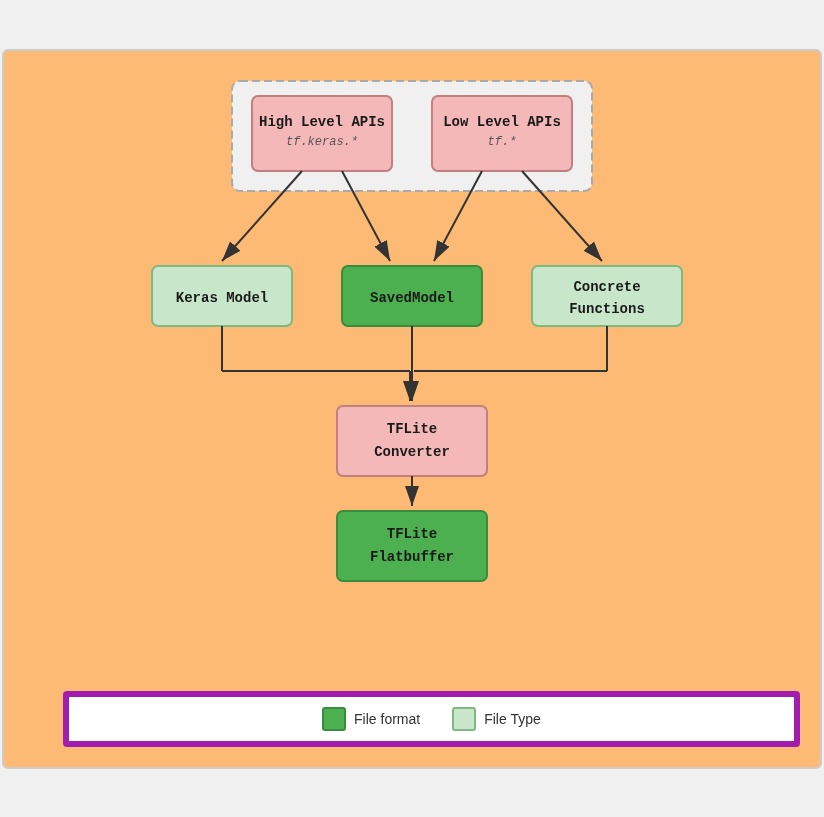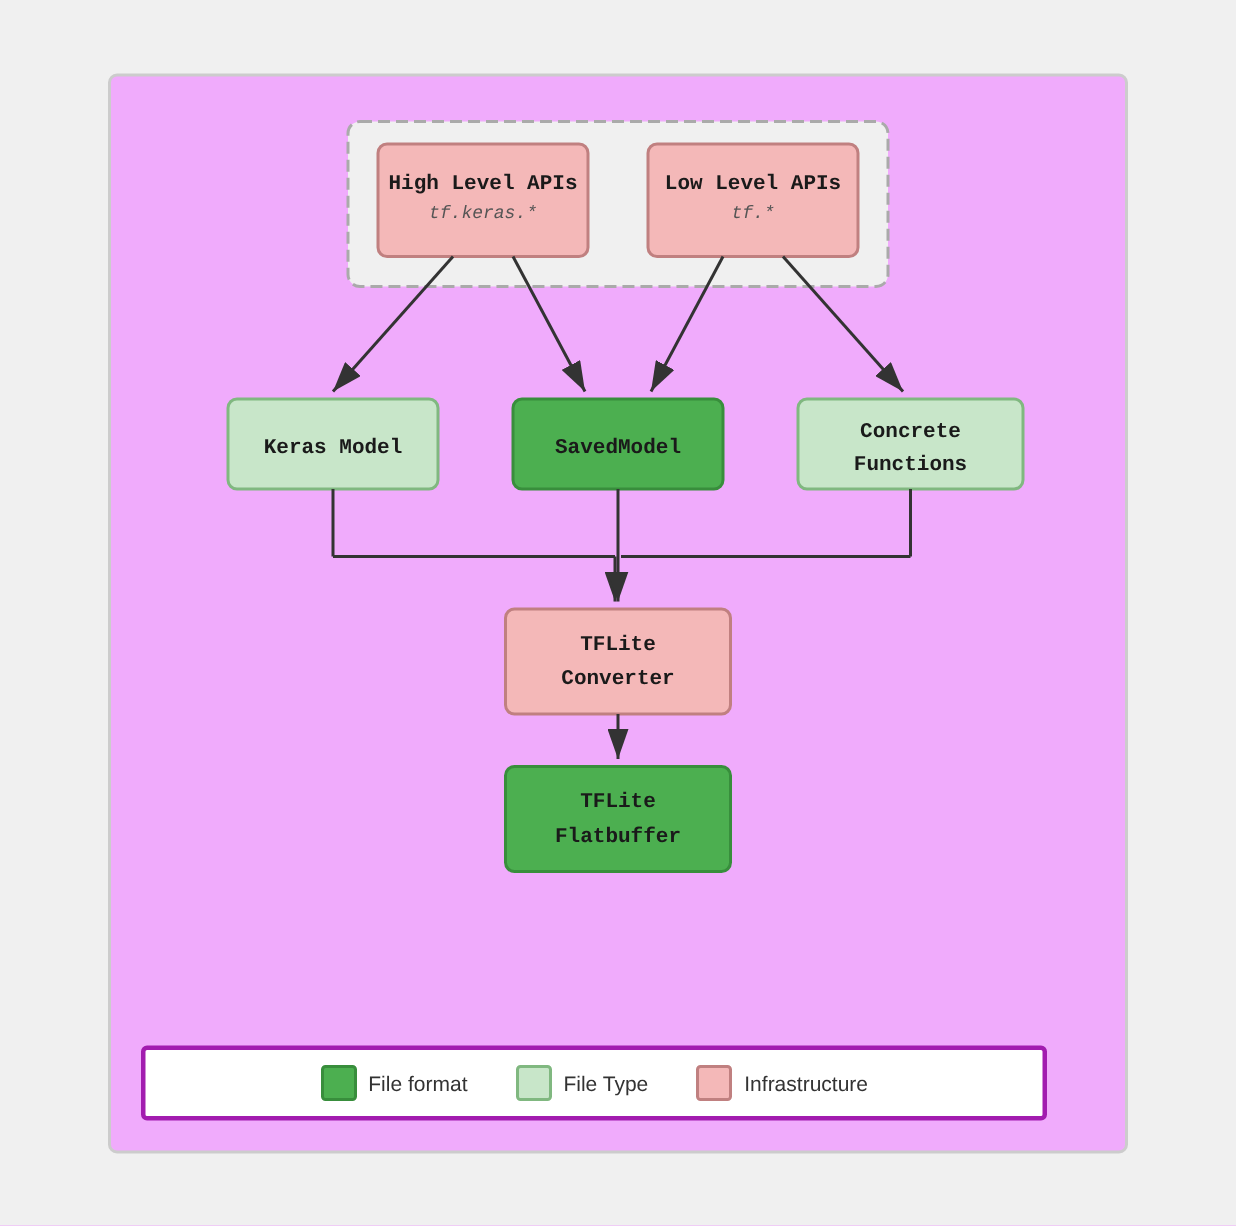--- a/index.html
+++ b/index.html
@@ -6,49 +6,49 @@
     body {
       width: 824px;
       height: 817px;
       background: #f0f0f0;
       font-family: 'Courier New', Courier, monospace;
       display: flex;
       align-items: center;
       justify-content: center;
     }
     .outer-container {
-      width: 680px;
+      width: 820px;
       height: 720px;
-      background: #f0abfc;
+      background: #fdba74;
       border: 2px solid #cccccc;
       border-radius: 6px;
       display: flex;
       flex-direction: column;
-      align-items: flex-start;
+      align-items: flex-end;
       padding: 20px 20px 20px 20px;
     }
     .diagram-area {
       flex: 1;
       width: 100%;
       display: flex;
       flex-direction: column;
       align-items: center;
       position: relative;
     }
 
     
     .legend {
       display: flex;
       flex-direction: row;
       align-items: center;
       gap: 32px;
       margin-top: 18px;
       padding: 10px 24px;
       background: white;
-      border: 3px solid #a21caf;
+      border: 6px solid #a21caf;
       border-radius: 4px;
       width: 95%;
       justify-content: center;
     }
     .legend-item {
       display: flex;
       flex-direction: row;
       align-items: center;
       gap: 8px;
       font-family: Arial, sans-serif;
@@ -140,19 +140,15 @@
 
   <div class="legend">
     <div class="legend-item">
       <div class="legend-box file-format"></div>
       <span>File format</span>
     </div>
     <div class="legend-item">
       <div class="legend-box data-type"></div>
       <span>File Type</span>
     </div>
-    <div class="legend-item">
-      <div class="legend-box infrastructure"></div>
-      <span>Infrastructure</span>
-    </div>
   </div>
 
 </div>
 
 </body></html>

